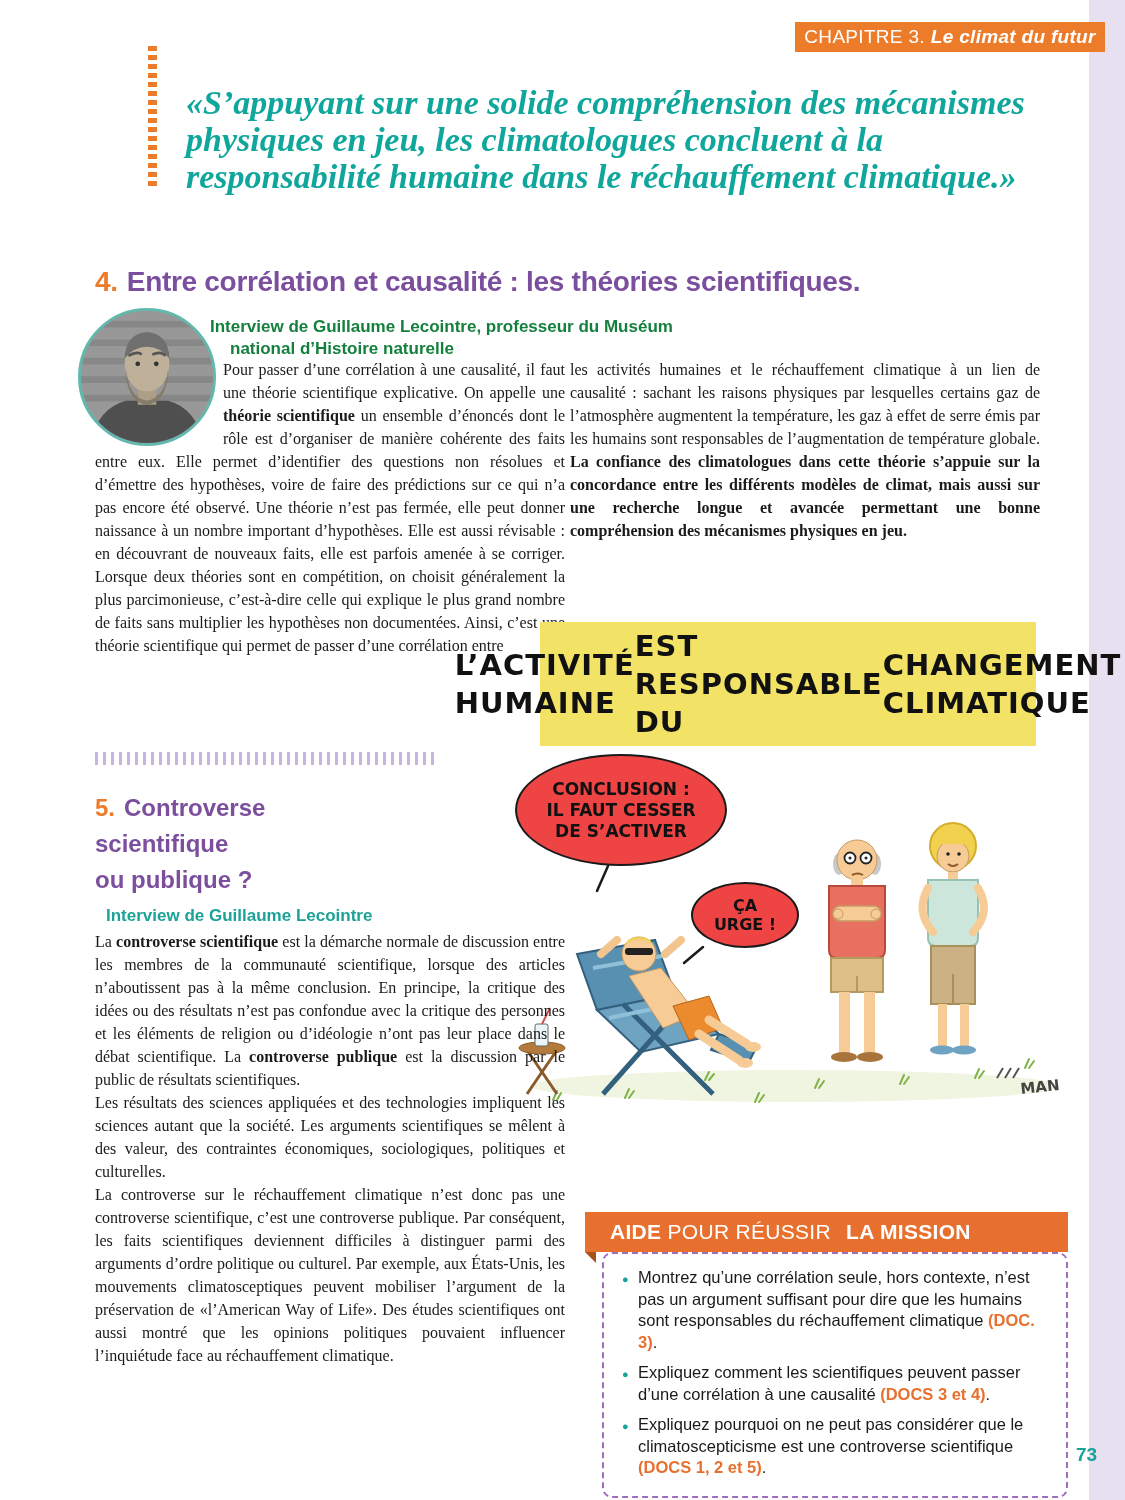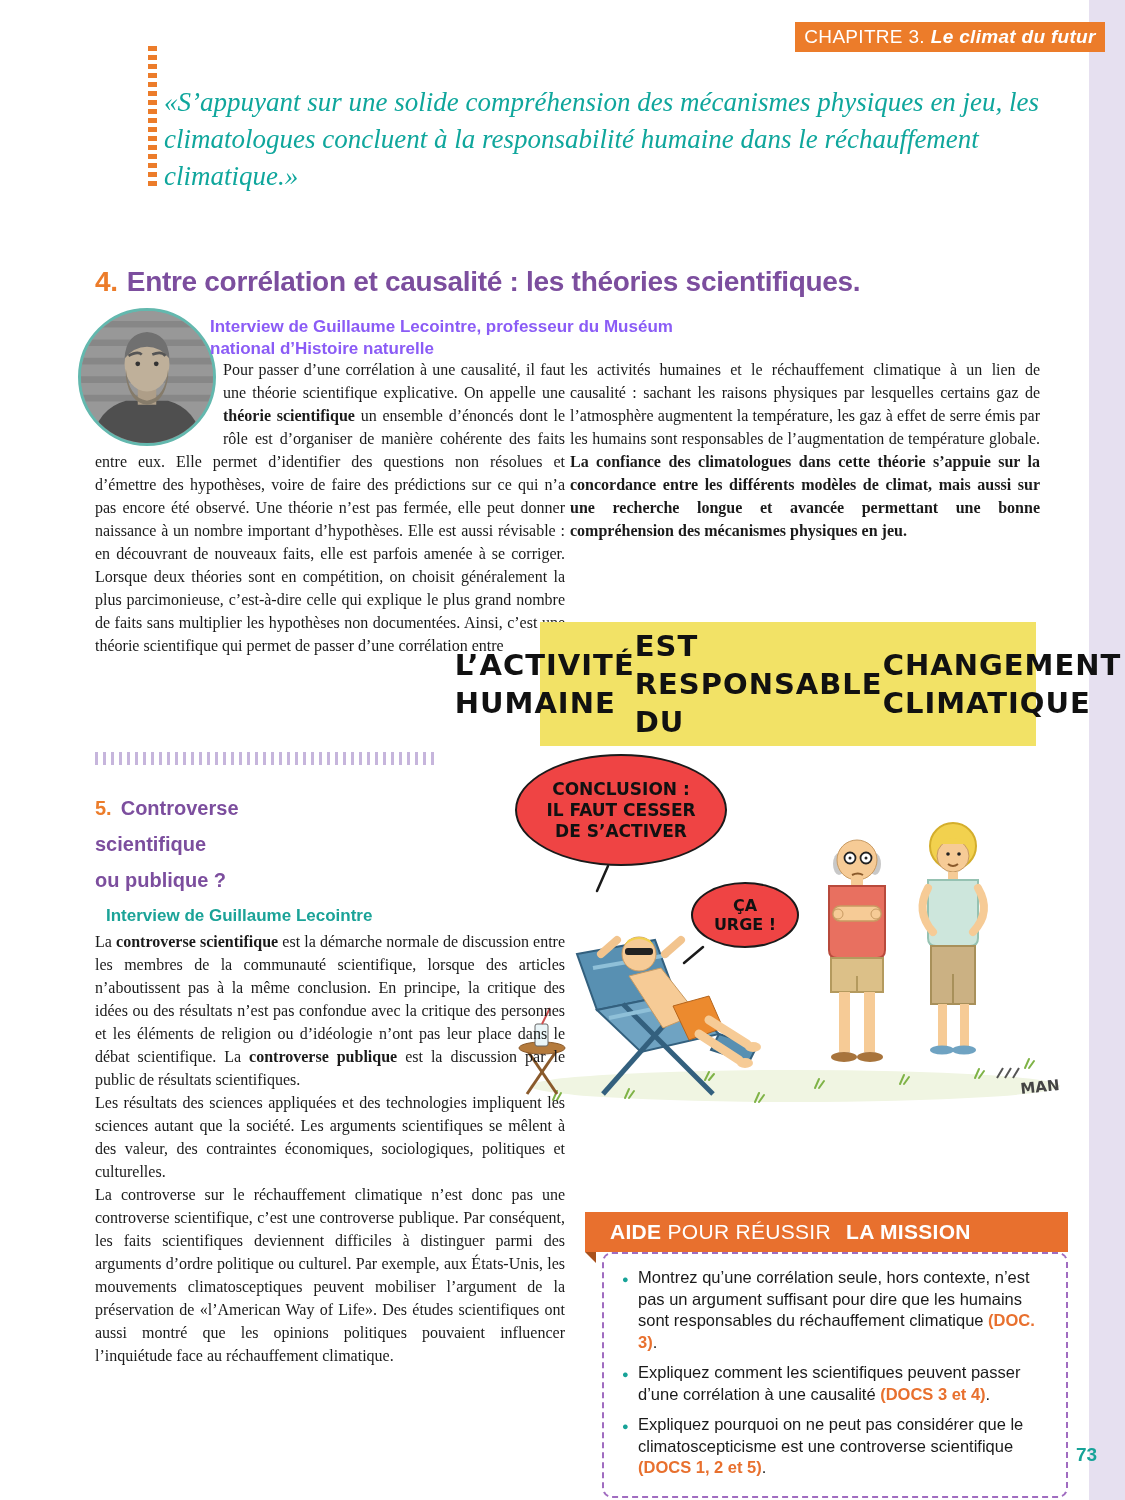--- a/index.html
+++ b/index.html
@@ -10,46 +10,46 @@
   .edge-strip{position:absolute;top:0;right:0;width:36px;height:1500px;background:#E6E0F0;}
 
   .chapter-banner{position:absolute;top:22px;left:795px;width:310px;height:30px;background:#EC7C2A;
         color:#fff;font-family:"Liberation Sans",sans-serif;font-size:19px;line-height:30px;
         text-align:center;letter-spacing:.3px;}
   .banner-label{font-weight:400;}
   .banner-title{font-weight:700;margin-left:6px;font-style:italic;}
 
   .quote-dashes{position:absolute;left:148px;top:46px;width:9px;height:142px;
         background:repeating-linear-gradient(to bottom,#EC7C2A 0 5px,transparent 5px 9px);}
-  .quote{position:absolute;left:164px;top:84px;width:880px;font-style:italic;font-weight:400;
-        font-size:27px;line-height:37px;color:#0FA69C;}
+  .quote{position:absolute;left:186px;top:84px;width:880px;font-style:italic;font-weight:700;
+        font-size:34px;line-height:37px;color:#0FA69C;}
 
   .s4-heading{position:absolute;left:95px;top:266px;width:970px;font-family:"Liberation Sans",sans-serif;
         font-weight:700;font-size:28px;letter-spacing:-0.3px;white-space:nowrap;}
   .num-orange{color:#EC7C2A;margin-right:9px;}
   .title-purple{color:#7C4E9E;}
 
   .portrait{position:absolute;left:78px;top:308px;width:138px;height:138px;border-radius:50%;
         overflow:hidden;border:3px solid #63B8AE;box-sizing:border-box;background:#989898;}
   .portrait svg{display:block;width:100%;height:100%;}
 
   .interview{position:absolute;left:210px;top:316px;width:540px;font-family:"Liberation Sans",sans-serif;
-        font-weight:700;font-size:17px;line-height:22px;color:#8b5cf6;}
-  .interview .line2{padding-left:0;}
+        font-weight:700;font-size:17px;line-height:22px;color:#15803d;}
+  .interview .line2{padding-left:20px;}
 
   .bodytext{font-size:16px;line-height:23px;text-align:justify;}
   .col-left{position:absolute;left:95px;top:358px;width:470px;}
   .photo-spacer{float:left;width:128px;height:92px;}
   .col-right{position:absolute;left:570px;top:358px;width:470px;}
 
   .divider-ticks{position:absolute;left:95px;top:752px;width:342px;height:13px;
         background:repeating-linear-gradient(to right,#C6B5DC 0 3px,transparent 3px 8px);}
 
   .s5-heading{position:absolute;left:95px;top:790px;width:420px;font-family:"Liberation Sans",sans-serif;
-        font-weight:700;font-size:20px;line-height:36px;color:#7C4E9E;}
+        font-weight:700;font-size:24px;line-height:36px;color:#7C4E9E;}
   .interview2{position:absolute;left:106px;top:906px;font-family:"Liberation Sans",sans-serif;
         font-weight:700;font-size:17px;color:#1BA398;}
   .s5-body{position:absolute;left:95px;top:930px;width:470px;}
   .s5-body p{margin:0;}
 
   .caption-box{position:absolute;left:540px;top:622px;width:496px;height:124px;background:#F2E266;
         display:flex;flex-direction:row;justify-content:center;align-items:center;
         font-family:"DejaVu Sans",sans-serif;font-weight:700;font-size:29px;line-height:38px;
         letter-spacing:1px;color:#111;}
 

